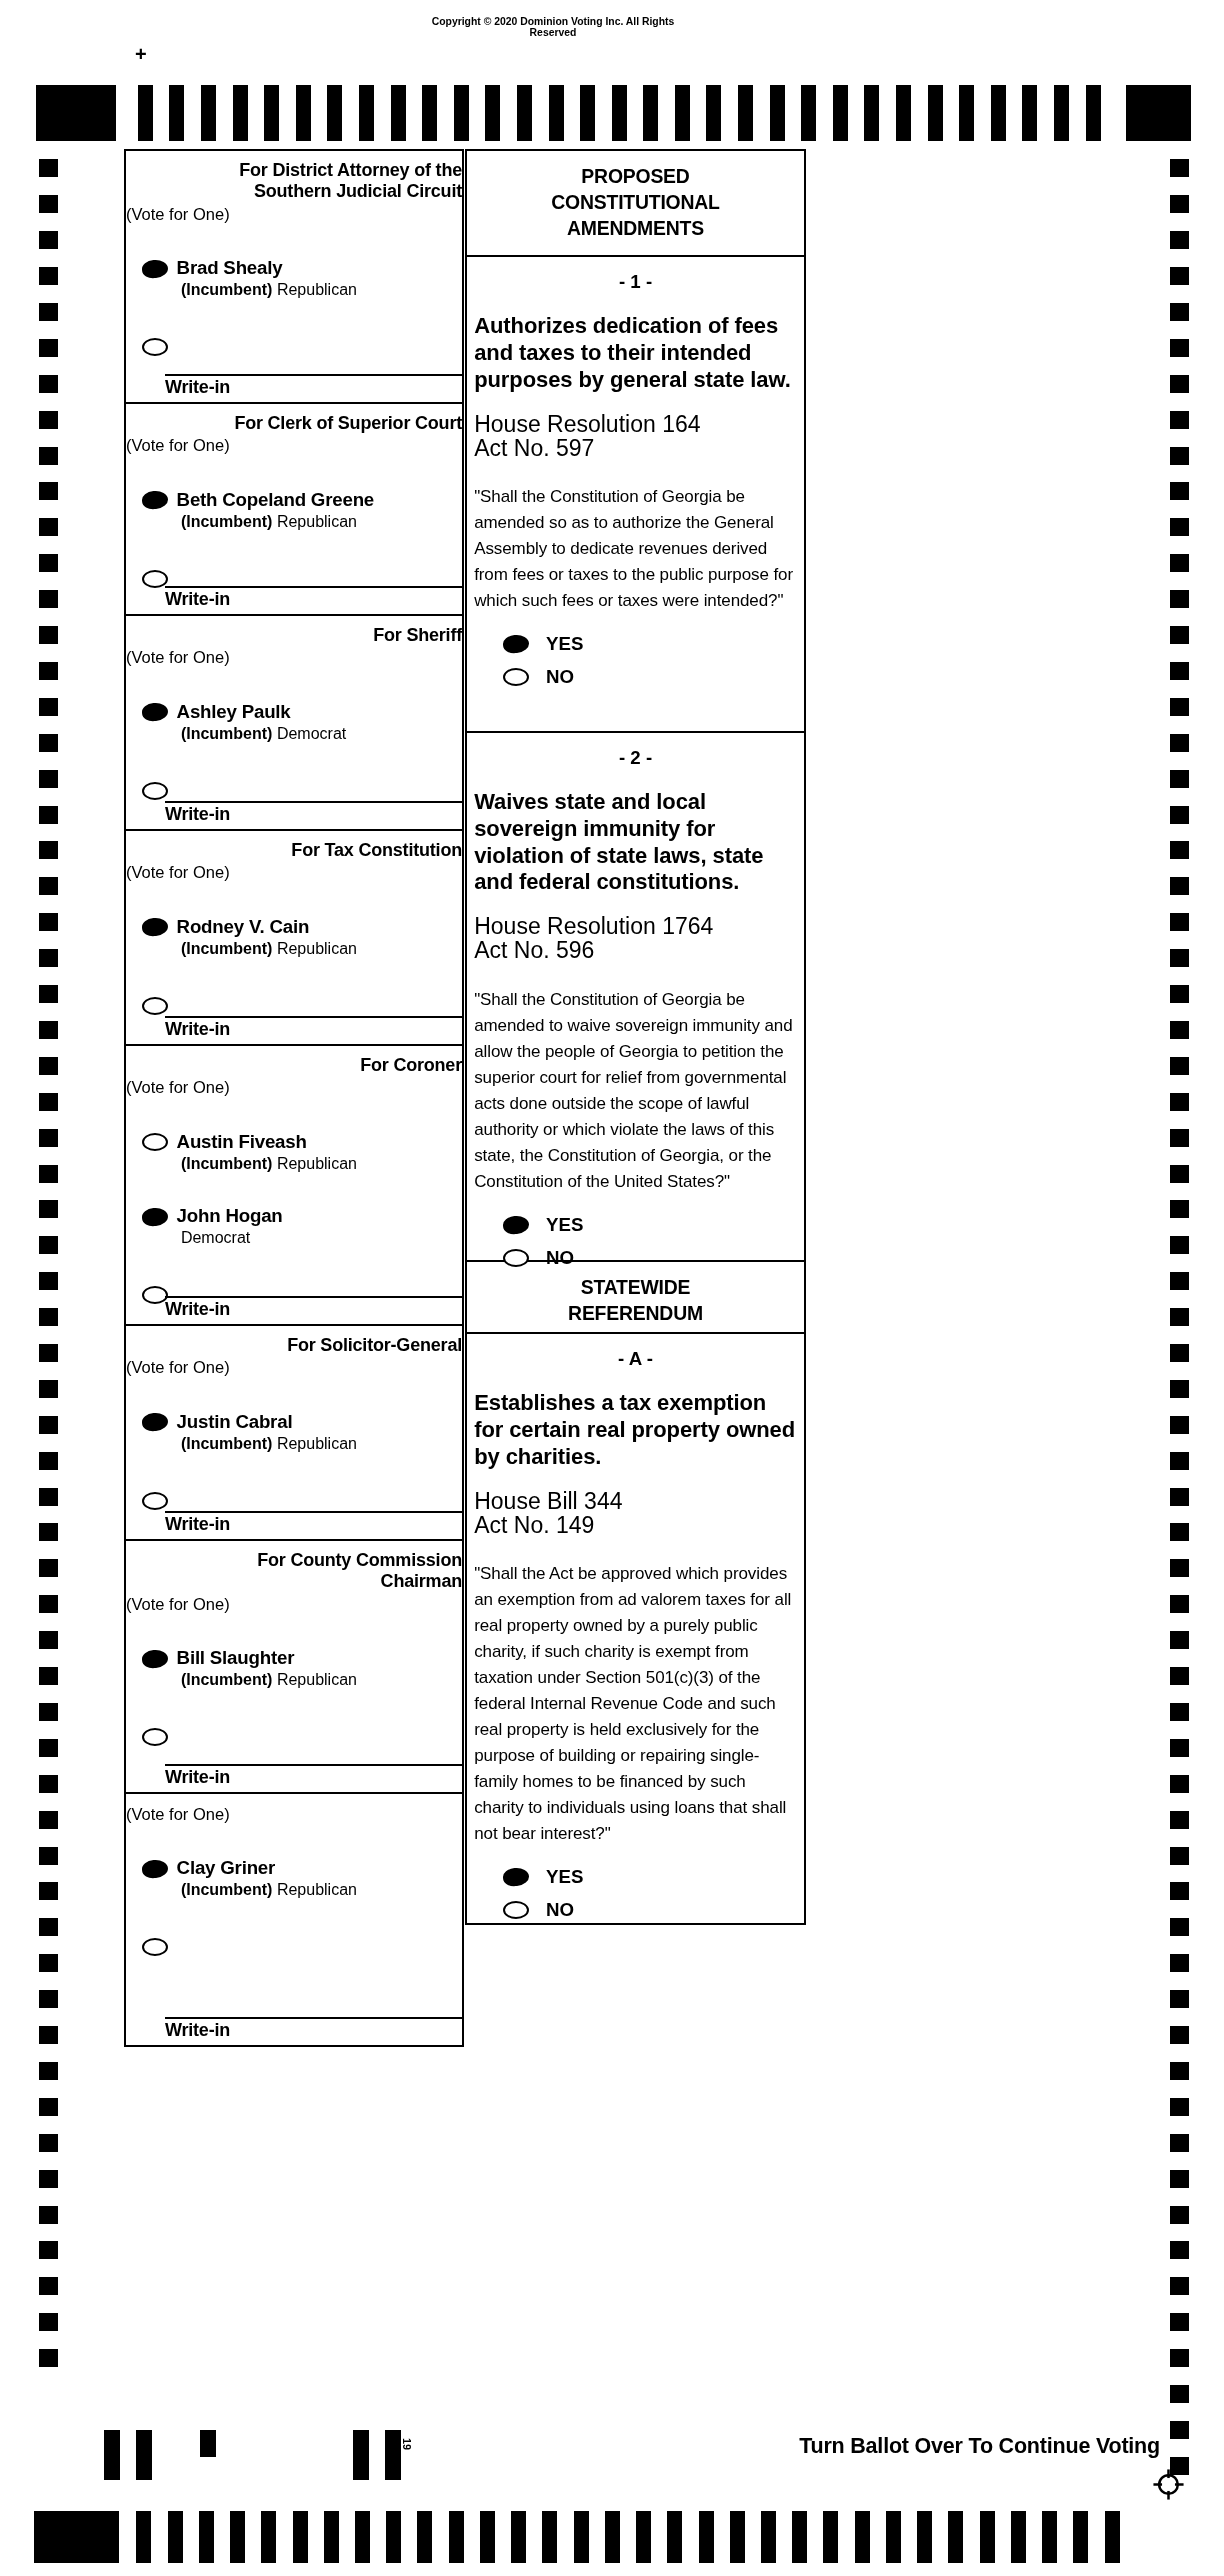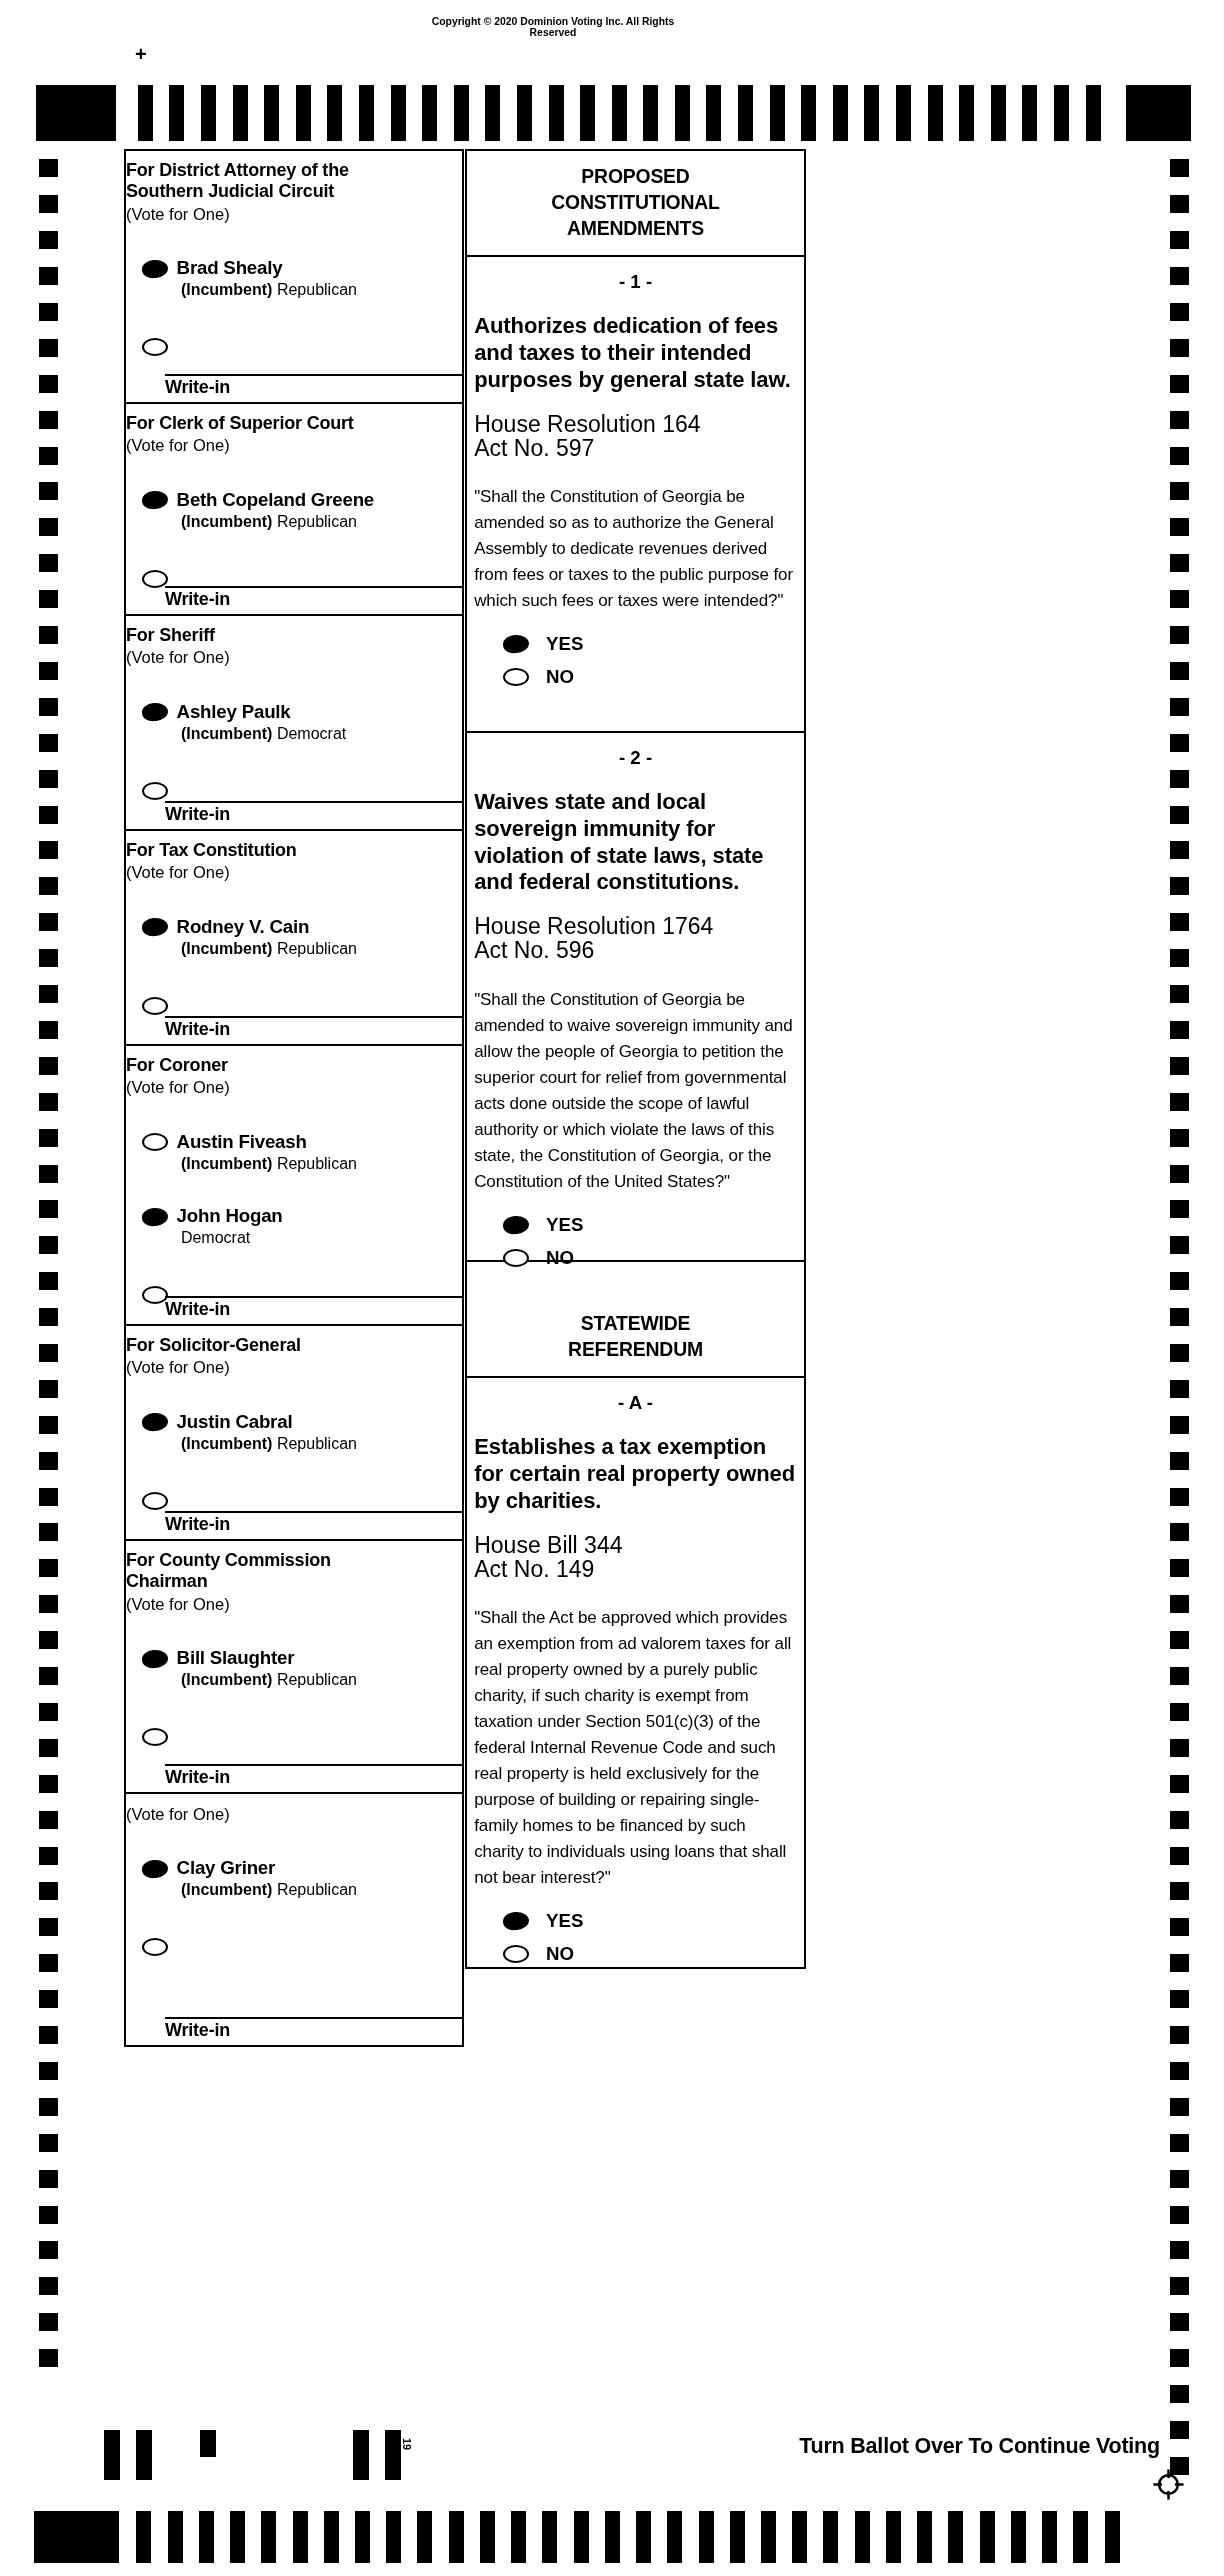--- a/index.html
+++ b/index.html
@@ -10,21 +10,21 @@
   .mark{position:absolute;background:#000;}
   
   .copyright{position:absolute;left:431px;top:16px;width:244px;text-align:center;
     font-size:10.4px;font-weight:bold;}
   .plusmark{position:absolute;left:135px;top:43px;font-size:20px;font-weight:bold;}
   
   .left-col{position:absolute;left:124px;top:149px;width:340px;border:2.2px solid #000;box-sizing:border-box;}
   .right-col{position:absolute;left:465px;top:149px;width:341px;border:2.2px solid #000;box-sizing:border-box;}
   .race{position:relative;border-bottom:2.2px solid #000;box-sizing:border-box;padding-top:8.6px;}
   .race:last-child{border-bottom:none;}
-  .r-title{font-weight:bold;font-size:18px;line-height:21.5px;text-align:left;letter-spacing:-0.2px;}
+  .r-title{font-weight:bold;font-size:18px;line-height:21.5px;text-align:right;letter-spacing:-0.2px;}
   .r-vote{font-size:16.5px;line-height:21.5px;text-align:left;margin-top:1.4px;}
   .cand{display:flex;gap:8.6px;padding-left:16px;margin-top:32px;align-items:flex-start;}
   .cand .oval{margin-top:2.2px;}
   .c-name{font-size:18.7px;font-weight:bold;line-height:21.5px;letter-spacing:-0.2px;}
   .c-party{font-size:16px;line-height:18.7px;margin-top:2.2px;padding-left:4.3px;}
   .c-inc{font-weight:bold;}
   .bare{margin-top:36px;}
   .writein{position:absolute;left:39px;right:0px;bottom:3.6px;border-top:2.2px solid #000;padding-top:1.4px;}
   .w-label{font-size:18px;font-weight:bold;letter-spacing:-0.2px;}
   .oval{display:inline-block;width:26px;height:18px;border:2.2px solid #000;border-radius:50%;
@@ -442,21 +442,21 @@
       <div class="m-question">"Shall the Constitution of Georgia be amended to waive sovereign immunity and allow the people of Georgia to petition the superior court for relief from governmental acts done outside the scope of lawful authority or which violate the laws of this state, the Constitution of Georgia, or the Constitution of the United States?"</div>
       <div class="m-opt">
         <span class="oval filled"></span>
         <span class="o-label">YES</span>
       </div>
       <div class="m-opt">
         <span class="oval"></span>
         <span class="o-label">NO</span>
       </div>
     </div>
-    <div class="sec" style="height: 80px; margin-top: 36px;">
+    <div class="sec" style="height: 72px;">
       <div class="sec-h">
         <div>STATEWIDE</div>
         <div>REFERENDUM</div>
       </div>
     </div>
     <div class="sec" style="height: 589px;">
       <div class="m-number">- A -</div>
       <div class="m-summary">Establishes a tax exemption for certain real property owned by charities.</div>
       <div class="m-refs">
         <div>House Bill 344</div>

